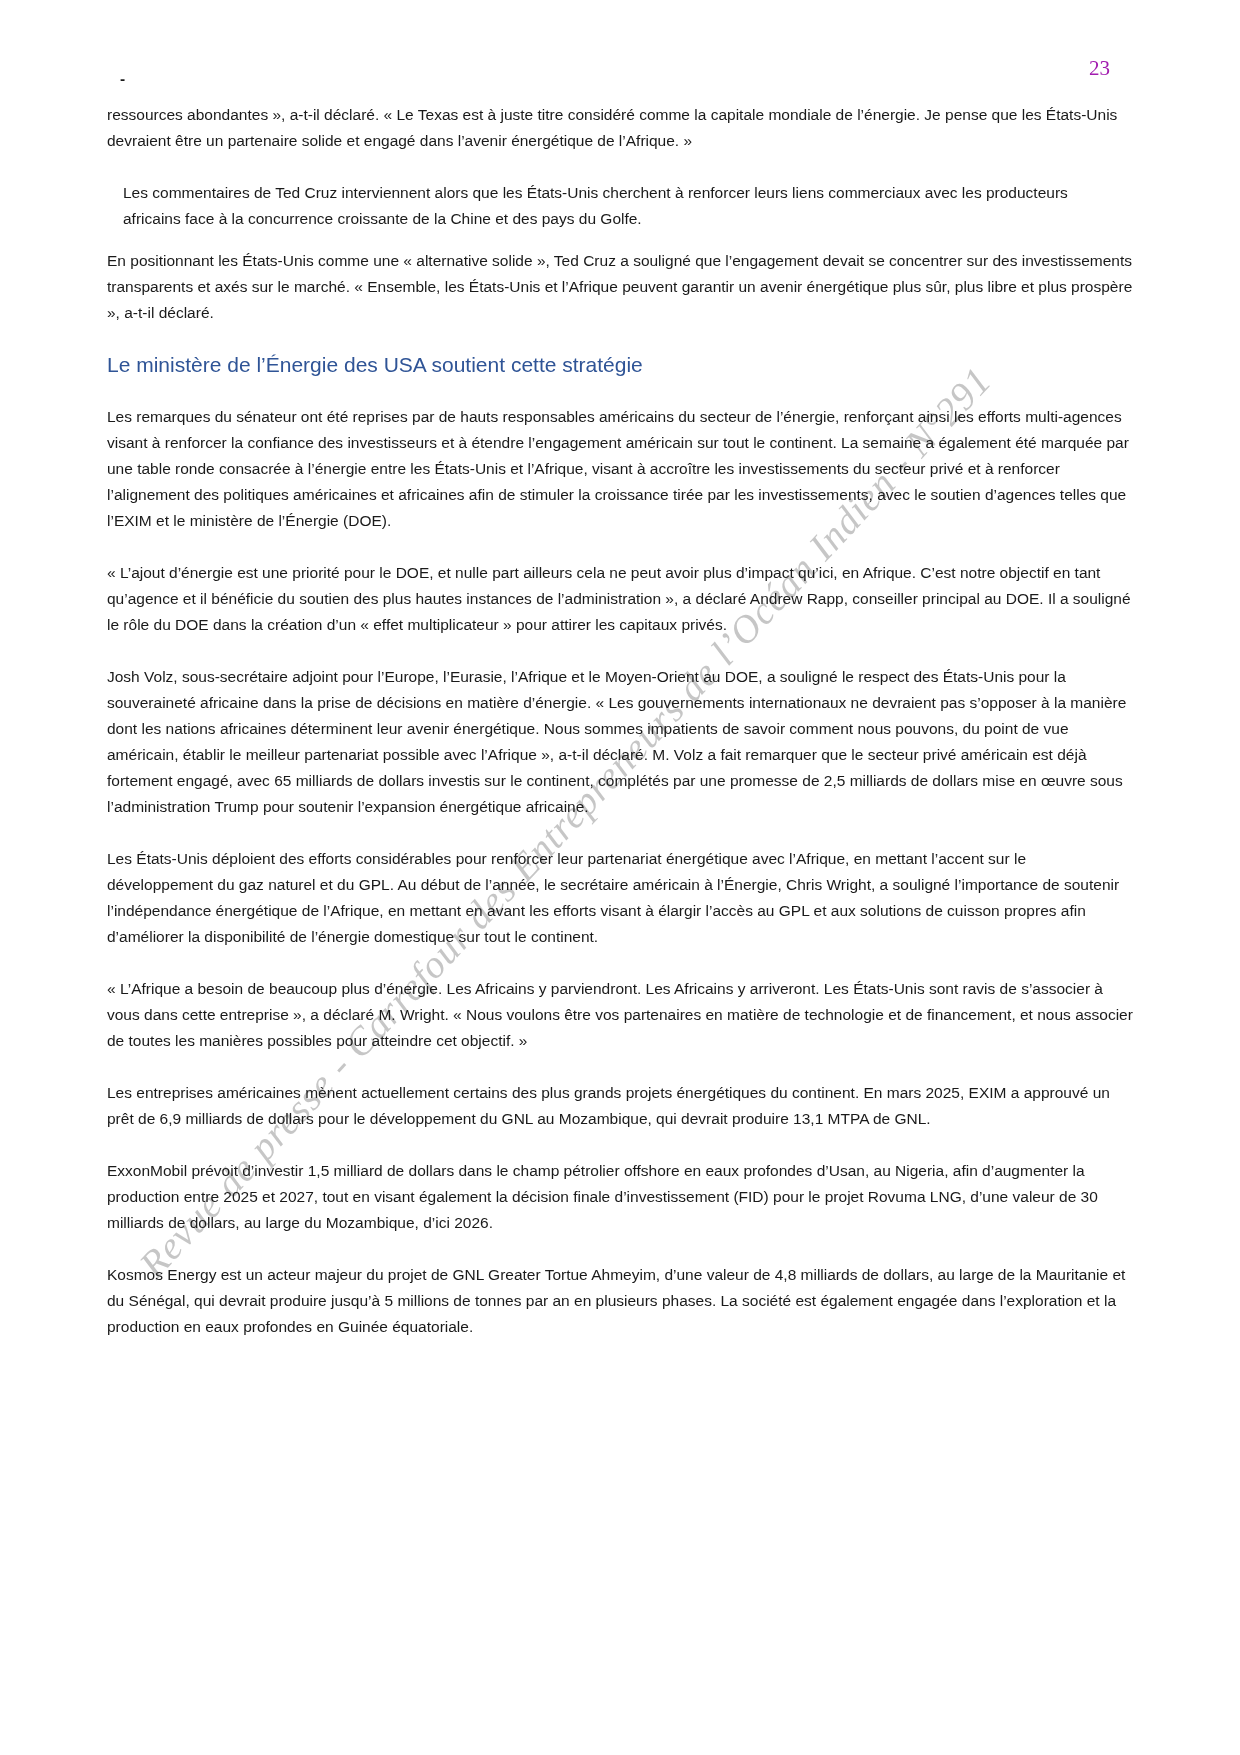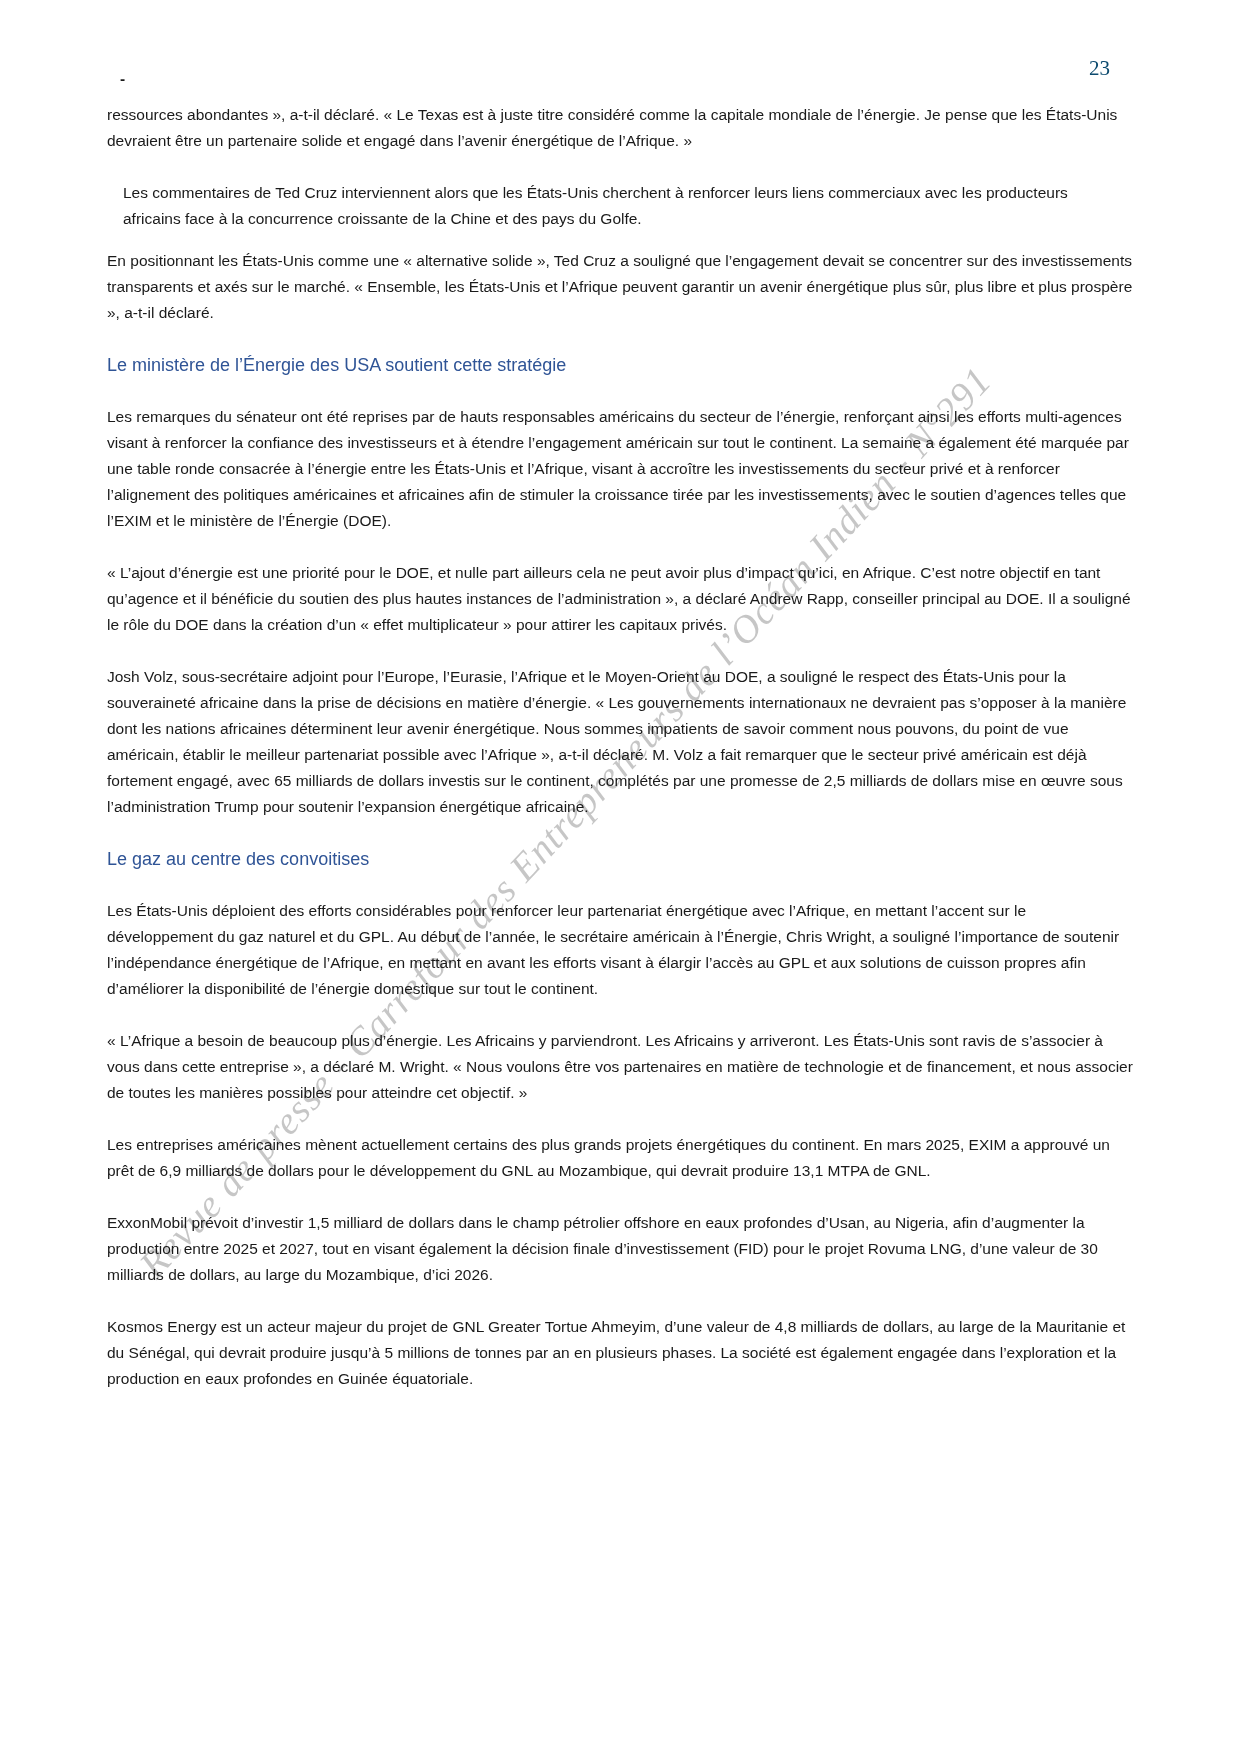--- a/index.html
+++ b/index.html
@@ -39,21 +39,21 @@
     font-weight: 700;
     z-index: 1;
   }
 
   .page-number {
     position: absolute;
     top: 56px;
     right: 130px;
     font-family: "Liberation Serif", serif;
     font-size: 21px;
-    color: #0c4a6e;
+    color: #a21caf;
     z-index: 1;
     text-align: center;
   }
 
   .content {
     position: absolute;
     top: 102px;
     left: 107px;
     width: 1026px;
     z-index: 1;
@@ -65,21 +65,21 @@
   .content p {
     margin: 0 0 26px 0;
   }
 
   .content p.tight {
     margin: 16px;
   }
 
   .content h2 {
     margin: 0 0 26px 0;
-    font-size: 18px;
+    font-size: 21px;
     line-height: 26px;
     font-weight: 400;
     color: #2F5496;
   }
 </style>
 </head>
 <body>
 
 <div class="page">
 
@@ -90,21 +90,20 @@
   <div class="page-number">23</div>
 
   <div class="content">
       <p>ressources abondantes », a-t-il déclaré. « Le Texas est à juste titre considéré comme la capitale mondiale de l’énergie. Je pense que les États-Unis devraient être un partenaire solide et engagé dans l’avenir énergétique de l’Afrique. »</p>
       <p class="tight">Les commentaires de Ted Cruz interviennent alors que les États-Unis cherchent à renforcer leurs liens commerciaux avec les producteurs africains face à la concurrence croissante de la Chine et des pays du Golfe.</p>
       <p>En positionnant les États-Unis comme une « alternative solide », Ted Cruz a souligné que l’engagement devait se concentrer sur des investissements transparents et axés sur le marché. « Ensemble, les États-Unis et l’Afrique peuvent garantir un avenir énergétique plus sûr, plus libre et plus prospère », a-t-il déclaré.</p>
       <h2>Le ministère de l’Énergie des USA soutient cette stratégie</h2>
       <p>Les remarques du sénateur ont été reprises par de hauts responsables américains du secteur de l’énergie, renforçant ainsi les efforts multi-agences visant à renforcer la confiance des investisseurs et à étendre l’engagement américain sur tout le continent. La semaine a également été marquée par une table ronde consacrée à l’énergie entre les États-Unis et l’Afrique, visant à accroître les investissements du secteur privé et à renforcer l’alignement des politiques américaines et africaines afin de stimuler la croissance tirée par les investissements, avec le soutien d’agences telles que l’EXIM et le ministère de l’Énergie (DOE).</p>
       <p>« L’ajout d’énergie est une priorité pour le DOE, et nulle part ailleurs cela ne peut avoir plus d’impact qu’ici, en Afrique. C’est notre objectif en tant qu’agence et il bénéficie du soutien des plus hautes instances de l’administration », a déclaré Andrew Rapp, conseiller principal au DOE. Il a souligné le rôle du DOE dans la création d’un « effet multiplicateur » pour attirer les capitaux privés.</p>
       <p>Josh Volz, sous-secrétaire adjoint pour l’Europe, l’Eurasie, l’Afrique et le Moyen-Orient au DOE, a souligné le respect des États-Unis pour la souveraineté africaine dans la prise de décisions en matière d’énergie. « Les gouvernements internationaux ne devraient pas s’opposer à la manière dont les nations africaines déterminent leur avenir énergétique. Nous sommes impatients de savoir comment nous pouvons, du point de vue américain, établir le meilleur partenariat possible avec l’Afrique », a-t-il déclaré. M. Volz a fait remarquer que le secteur privé américain est déjà fortement engagé, avec 65 milliards de dollars investis sur le continent, complétés par une promesse de 2,5 milliards de dollars mise en œuvre sous l’administration Trump pour soutenir l’expansion énergétique africaine.</p>
-      <h2>Le gaz au centre des convoitises</h2>
       <p>Les États-Unis déploient des efforts considérables pour renforcer leur partenariat énergétique avec l’Afrique, en mettant l’accent sur le développement du gaz naturel et du GPL. Au début de l’année, le secrétaire américain à l’Énergie, Chris Wright, a souligné l’importance de soutenir l’indépendance énergétique de l’Afrique, en mettant en avant les efforts visant à élargir l’accès au GPL et aux solutions de cuisson propres afin d’améliorer la disponibilité de l’énergie domestique sur tout le continent.</p>
       <p>« L’Afrique a besoin de beaucoup plus d’énergie. Les Africains y parviendront. Les Africains y arriveront. Les États-Unis sont ravis de s’associer à vous dans cette entreprise », a déclaré M. Wright. « Nous voulons être vos partenaires en matière de technologie et de financement, et nous associer de toutes les manières possibles pour atteindre cet objectif. »</p>
       <p>Les entreprises américaines mènent actuellement certains des plus grands projets énergétiques du continent. En mars 2025, EXIM a approuvé un prêt de 6,9 milliards de dollars pour le développement du GNL au Mozambique, qui devrait produire 13,1 MTPA de GNL.</p>
       <p>ExxonMobil prévoit d’investir 1,5 milliard de dollars dans le champ pétrolier offshore en eaux profondes d’Usan, au Nigeria, afin d’augmenter la production entre 2025 et 2027, tout en visant également la décision finale d’investissement (FID) pour le projet Rovuma LNG, d’une valeur de 30 milliards de dollars, au large du Mozambique, d’ici 2026.</p>
       <p>Kosmos Energy est un acteur majeur du projet de GNL Greater Tortue Ahmeyim, d’une valeur de 4,8 milliards de dollars, au large de la Mauritanie et du Sénégal, qui devrait produire jusqu’à 5 millions de tonnes par an en plusieurs phases. La société est également engagée dans l’exploration et la production en eaux profondes en Guinée équatoriale.</p>
     </div>
 
 </div>
 
 </body></html>

